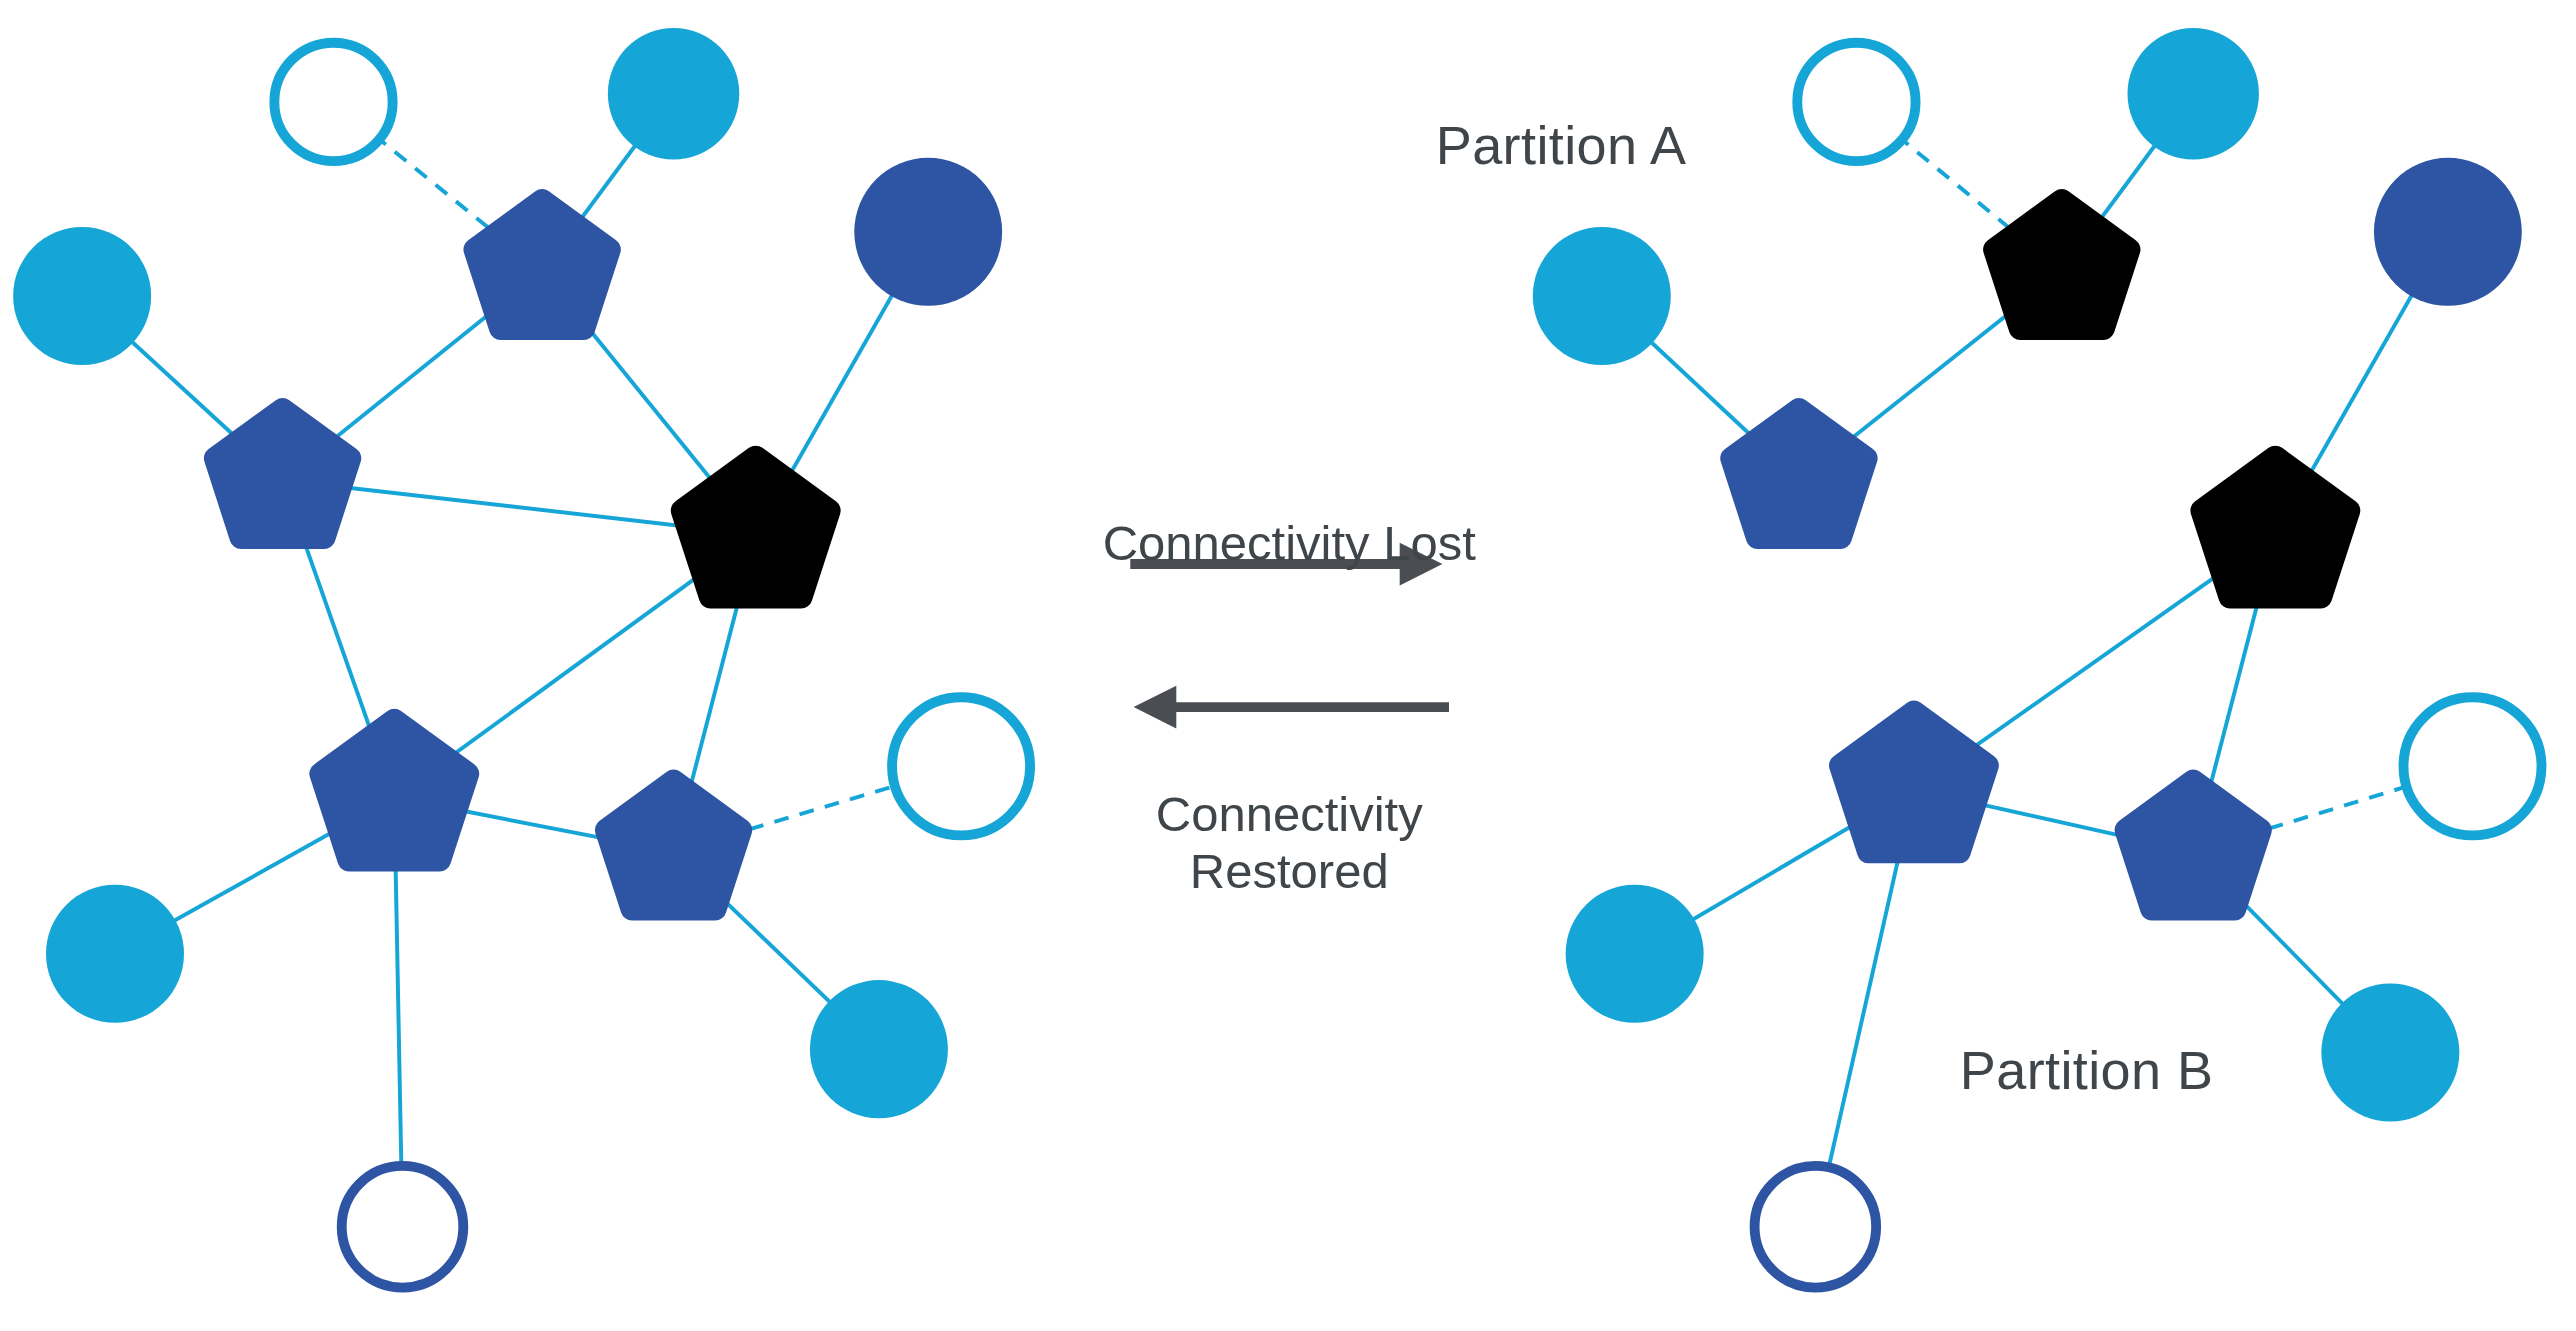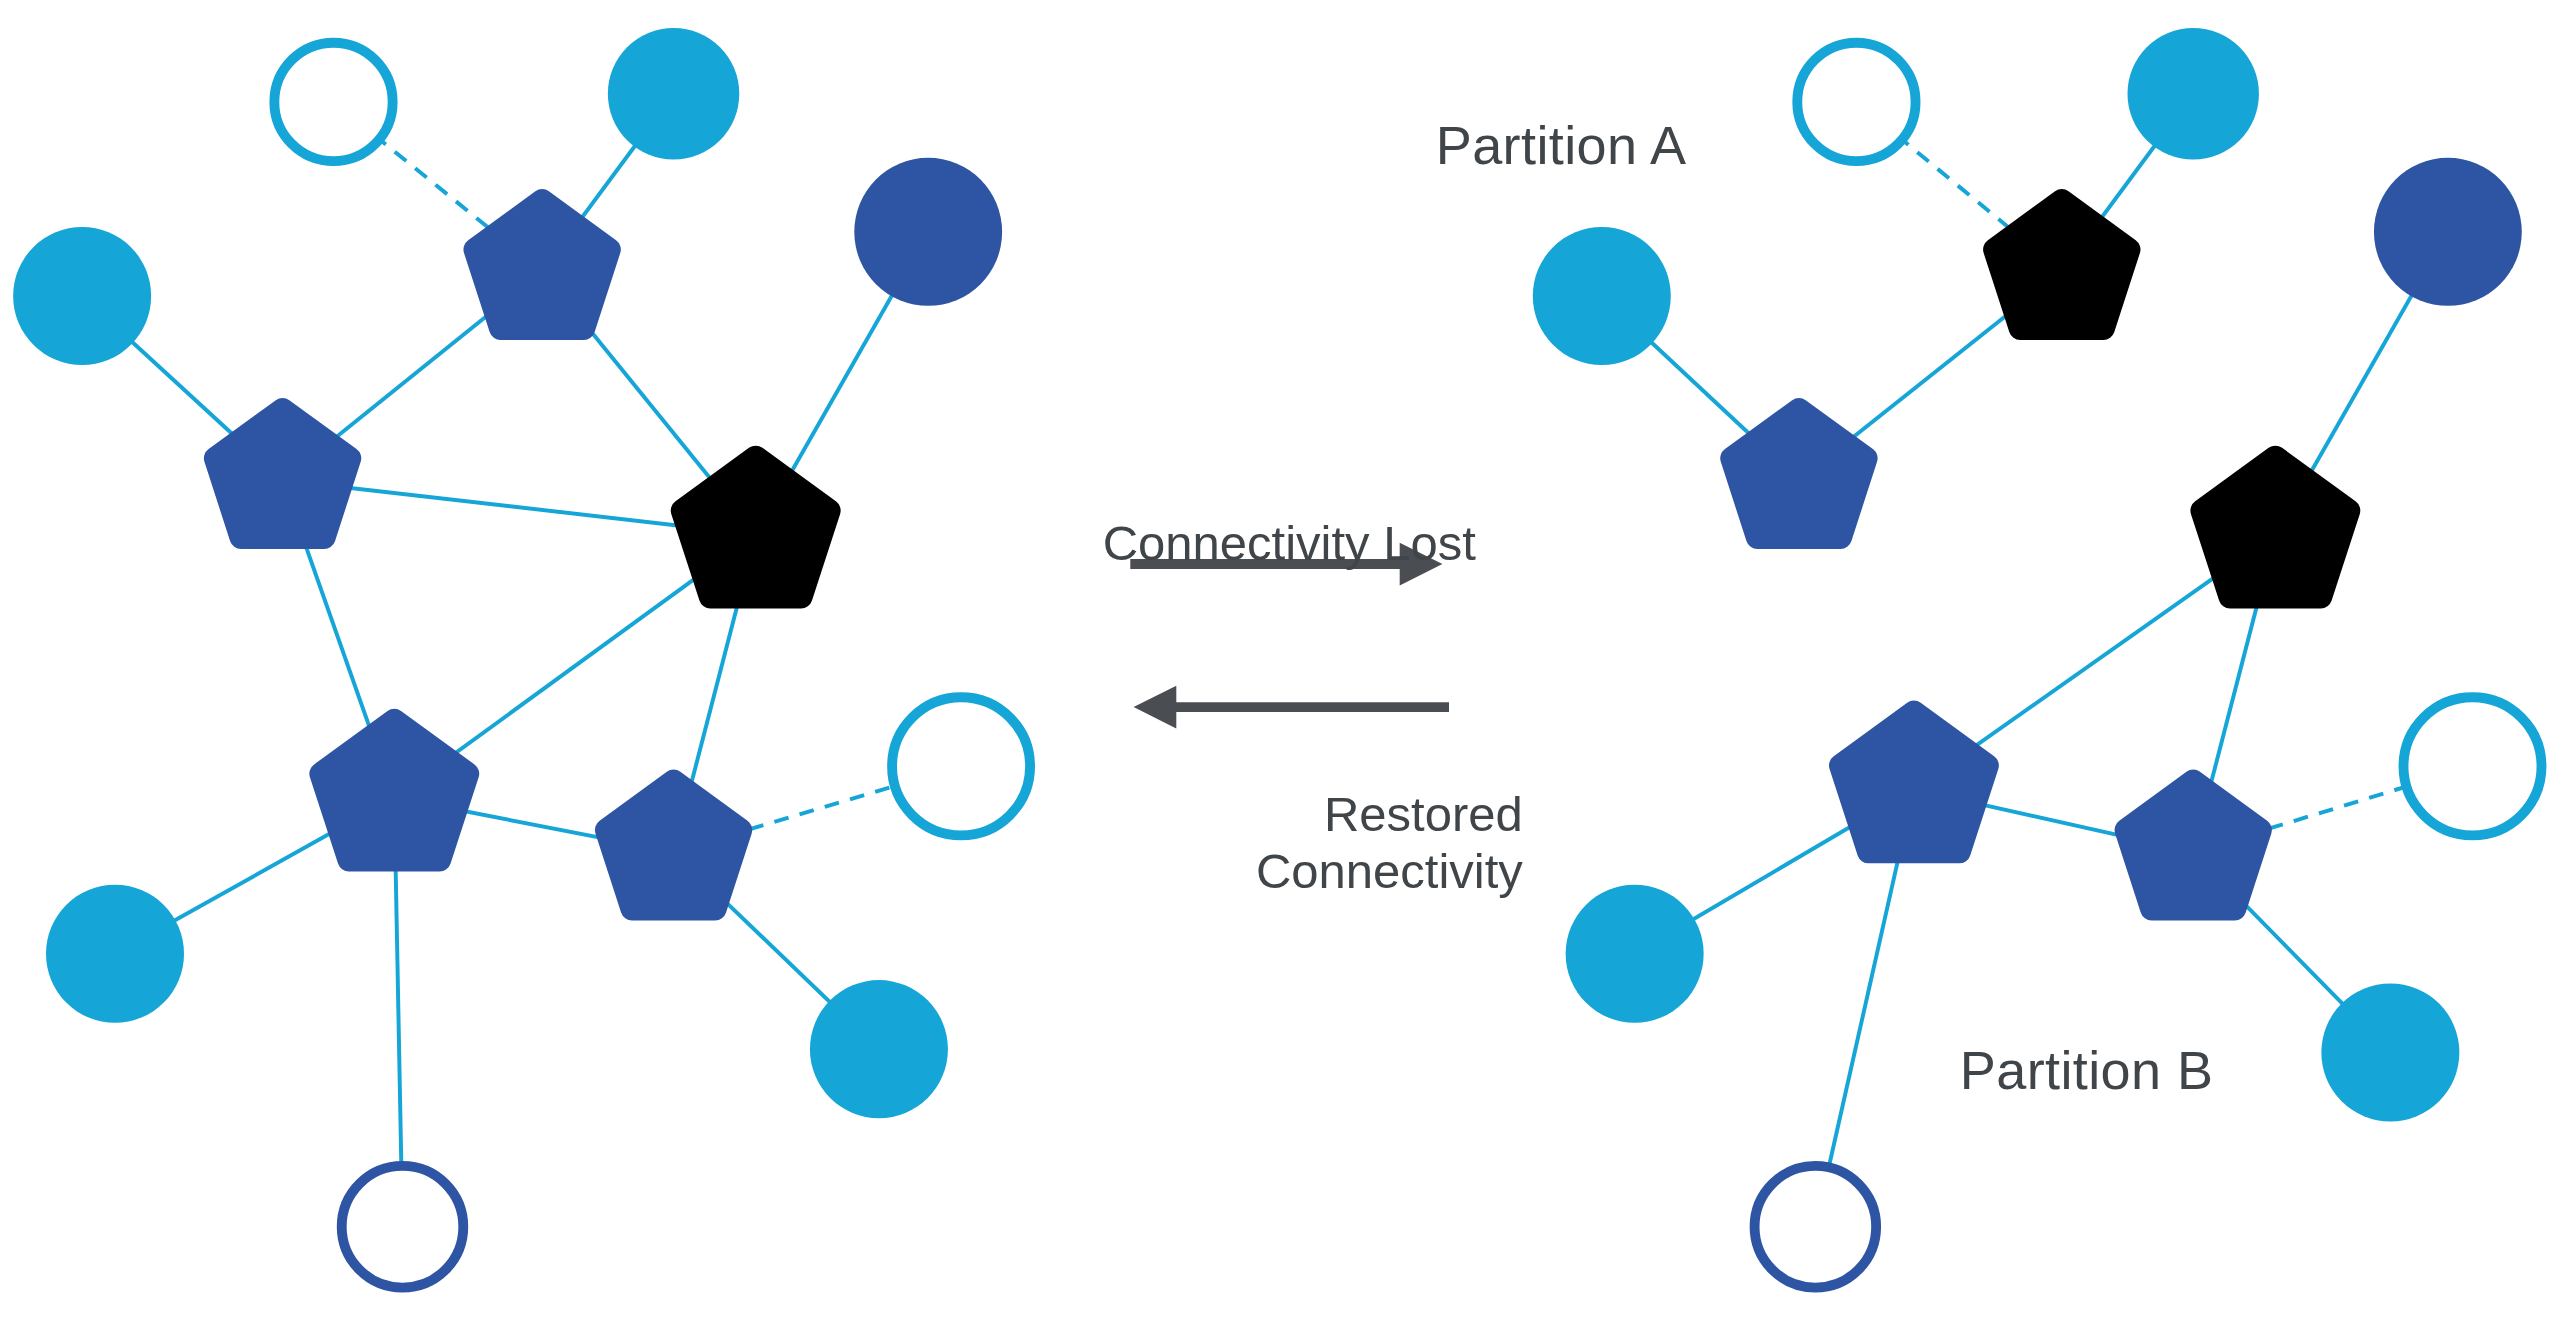--- a/index.html
+++ b/index.html
@@ -22,21 +22,21 @@
     inset: 0;
     width: 100%;
     height: 100%;
     display: block;
   }
   .diagram-label {
     position: absolute;
     transform: translate(-50%, -50%);
     color: #404549;
     white-space: nowrap;
-    text-align: right;
+    text-align: center;
     font-weight: 400;
     user-select: none;
   }
   .partition-label {
     font-size: 54px;
     letter-spacing: 0.4px;
   }
   .transition-label {
     font-size: 49px;
     line-height: 1.18;
@@ -113,18 +113,18 @@
       <circle cx="1105" cy="746" r="37" fill="#ffffff" stroke="#2e55a3" stroke-width="6"></circle>
     </svg>
 
   <div id="label-partition-a" class="diagram-label partition-label">Partition A</div>
 
   <div id="label-partition-b" class="diagram-label partition-label">Partition B</div>
 
   <div id="label-connectivity-lost" class="diagram-label transition-label">Connectivity Lost</div>
 
   <div id="label-connectivity-restored" class="diagram-label transition-label">
+    <span>Connectivity</span>
     <span>Restored</span>
-    <span>Connectivity</span>
   </div>
 
 </div>
 
 
 </body></html>

